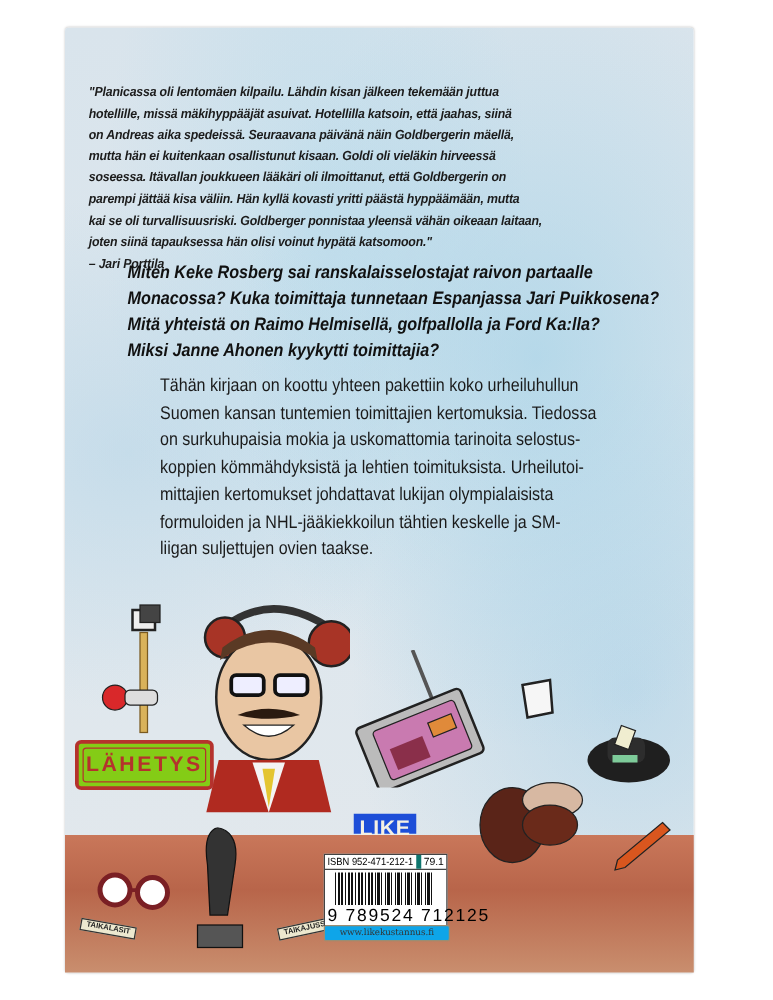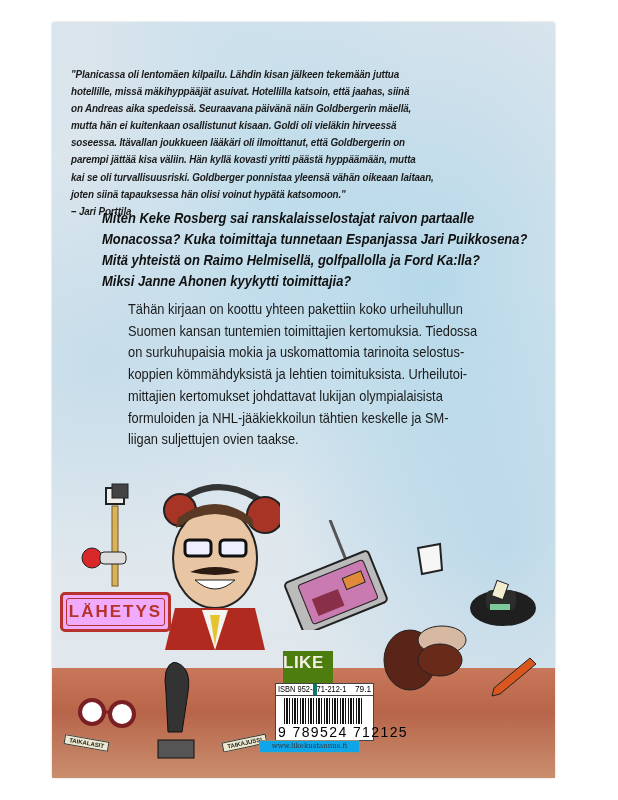--- a/index.html
+++ b/index.html
@@ -18,28 +18,28 @@
   .questions{position:absolute;left:102px;top:208px;width:470px;font-weight:bold;font-style:italic;
     font-size:14.4px;line-height:21px;color:#111;transform:scaleX(0.9);transform-origin:left top;}
   .questions .line{display:block;white-space:nowrap;}
   .body{position:absolute;left:128px;top:299px;width:440px;font-size:14.6px;line-height:21.7px;color:#1a1a1a;
     transform:scaleX(0.88);transform-origin:left top;}
   .body .line{display:block;white-space:nowrap;}
   .illus{position:absolute;left:52px;top:455px;width:503px;height:323px;}
   .desk{position:absolute;left:0;bottom:0;width:100%;height:110px;
     background:linear-gradient(180deg,#c9775a 0%,#b8654a 40%,#c98e6e 100%);}
   .lahetys{position:absolute;left:60px;top:592px;width:105px;height:34px;border:3px solid #b5322d;border-radius:5px;
-    background:#f0abfc;color:#b5322d;font-weight:bold;font-size:17px;letter-spacing:2px;text-align:center;line-height:34px;}
+    background:#84cc16;color:#b5322d;font-weight:bold;font-size:17px;letter-spacing:2px;text-align:center;line-height:34px;}
   .lahetys::after{content:"";position:absolute;left:3px;top:3px;right:3px;bottom:3px;border:1px solid #b5322d;border-radius:3px;}
-  .like{position:absolute;left:283px;top:651px;width:50px;height:33px;background:#4d7c0f;color:#f4f0e4;
-    font-weight:bold;font-size:17px;line-height:24px;letter-spacing:0.5px;}
-  .barcode{position:absolute;left:259px;top:683px;width:97px;height:56px;background:#fff;border:1px solid #444;margin-left:16px;}
+  .like{position:absolute;left:283px;top:651px;width:50px;height:16px;background:#1d4ed8;color:#f4f0e4;
+    font-weight:bold;font-size:17px;text-align:center;line-height:24px;letter-spacing:0.5px;}
+  .barcode{position:absolute;left:259px;top:683px;width:97px;height:56px;background:#fff;border:1px solid #444;}
   .isbnrow{position:absolute;left:0;top:0;width:100%;height:11px;border-bottom:1px solid #444;font-size:8.3px;line-height:11px;}
   .isbn{position:absolute;left:2px;top:0;white-space:nowrap;transform:scaleX(0.9);transform-origin:left top;}
-  .price{position:absolute;right:0;top:0;width:20px;border-left:4px solid #0f766e;text-align:center;font-size:8.3px;padding-left:36px;}
+  .price{position:absolute;right:0;top:0;width:20px;border-left:4px solid #0f766e;text-align:center;font-size:8.3px;}
   .bars{position:absolute;left:8px;top:14px;width:80px;height:26px;
     background:repeating-linear-gradient(90deg,#111 0px,#111 1px,#fff 1px,#fff 2px,#111 2px,#111 4px,#fff 4px,#fff 5px,#111 5px,#111 6px,#fff 6px,#fff 8px);}
   .ean{position:absolute;left:2px;top:40px;width:94px;font-size:14px;letter-spacing:1.4px;white-space:nowrap;}
   .url{position:absolute;left:259px;top:740px;width:99px;height:11px;background:#0ea5e9;border:1px solid #9b8d72;border-radius:2px;
     font-family:"DejaVu Serif",serif;font-size:7px;line-height:11px;text-align:center;color:#333;}
   .namecard{position:absolute;background:#ece8cf;border:1px solid #333;font-size:6px;font-weight:bold;padding:1px 4px;color:#222;}
   .shape{position:absolute;}
 </style>
 </head>
 <body>

